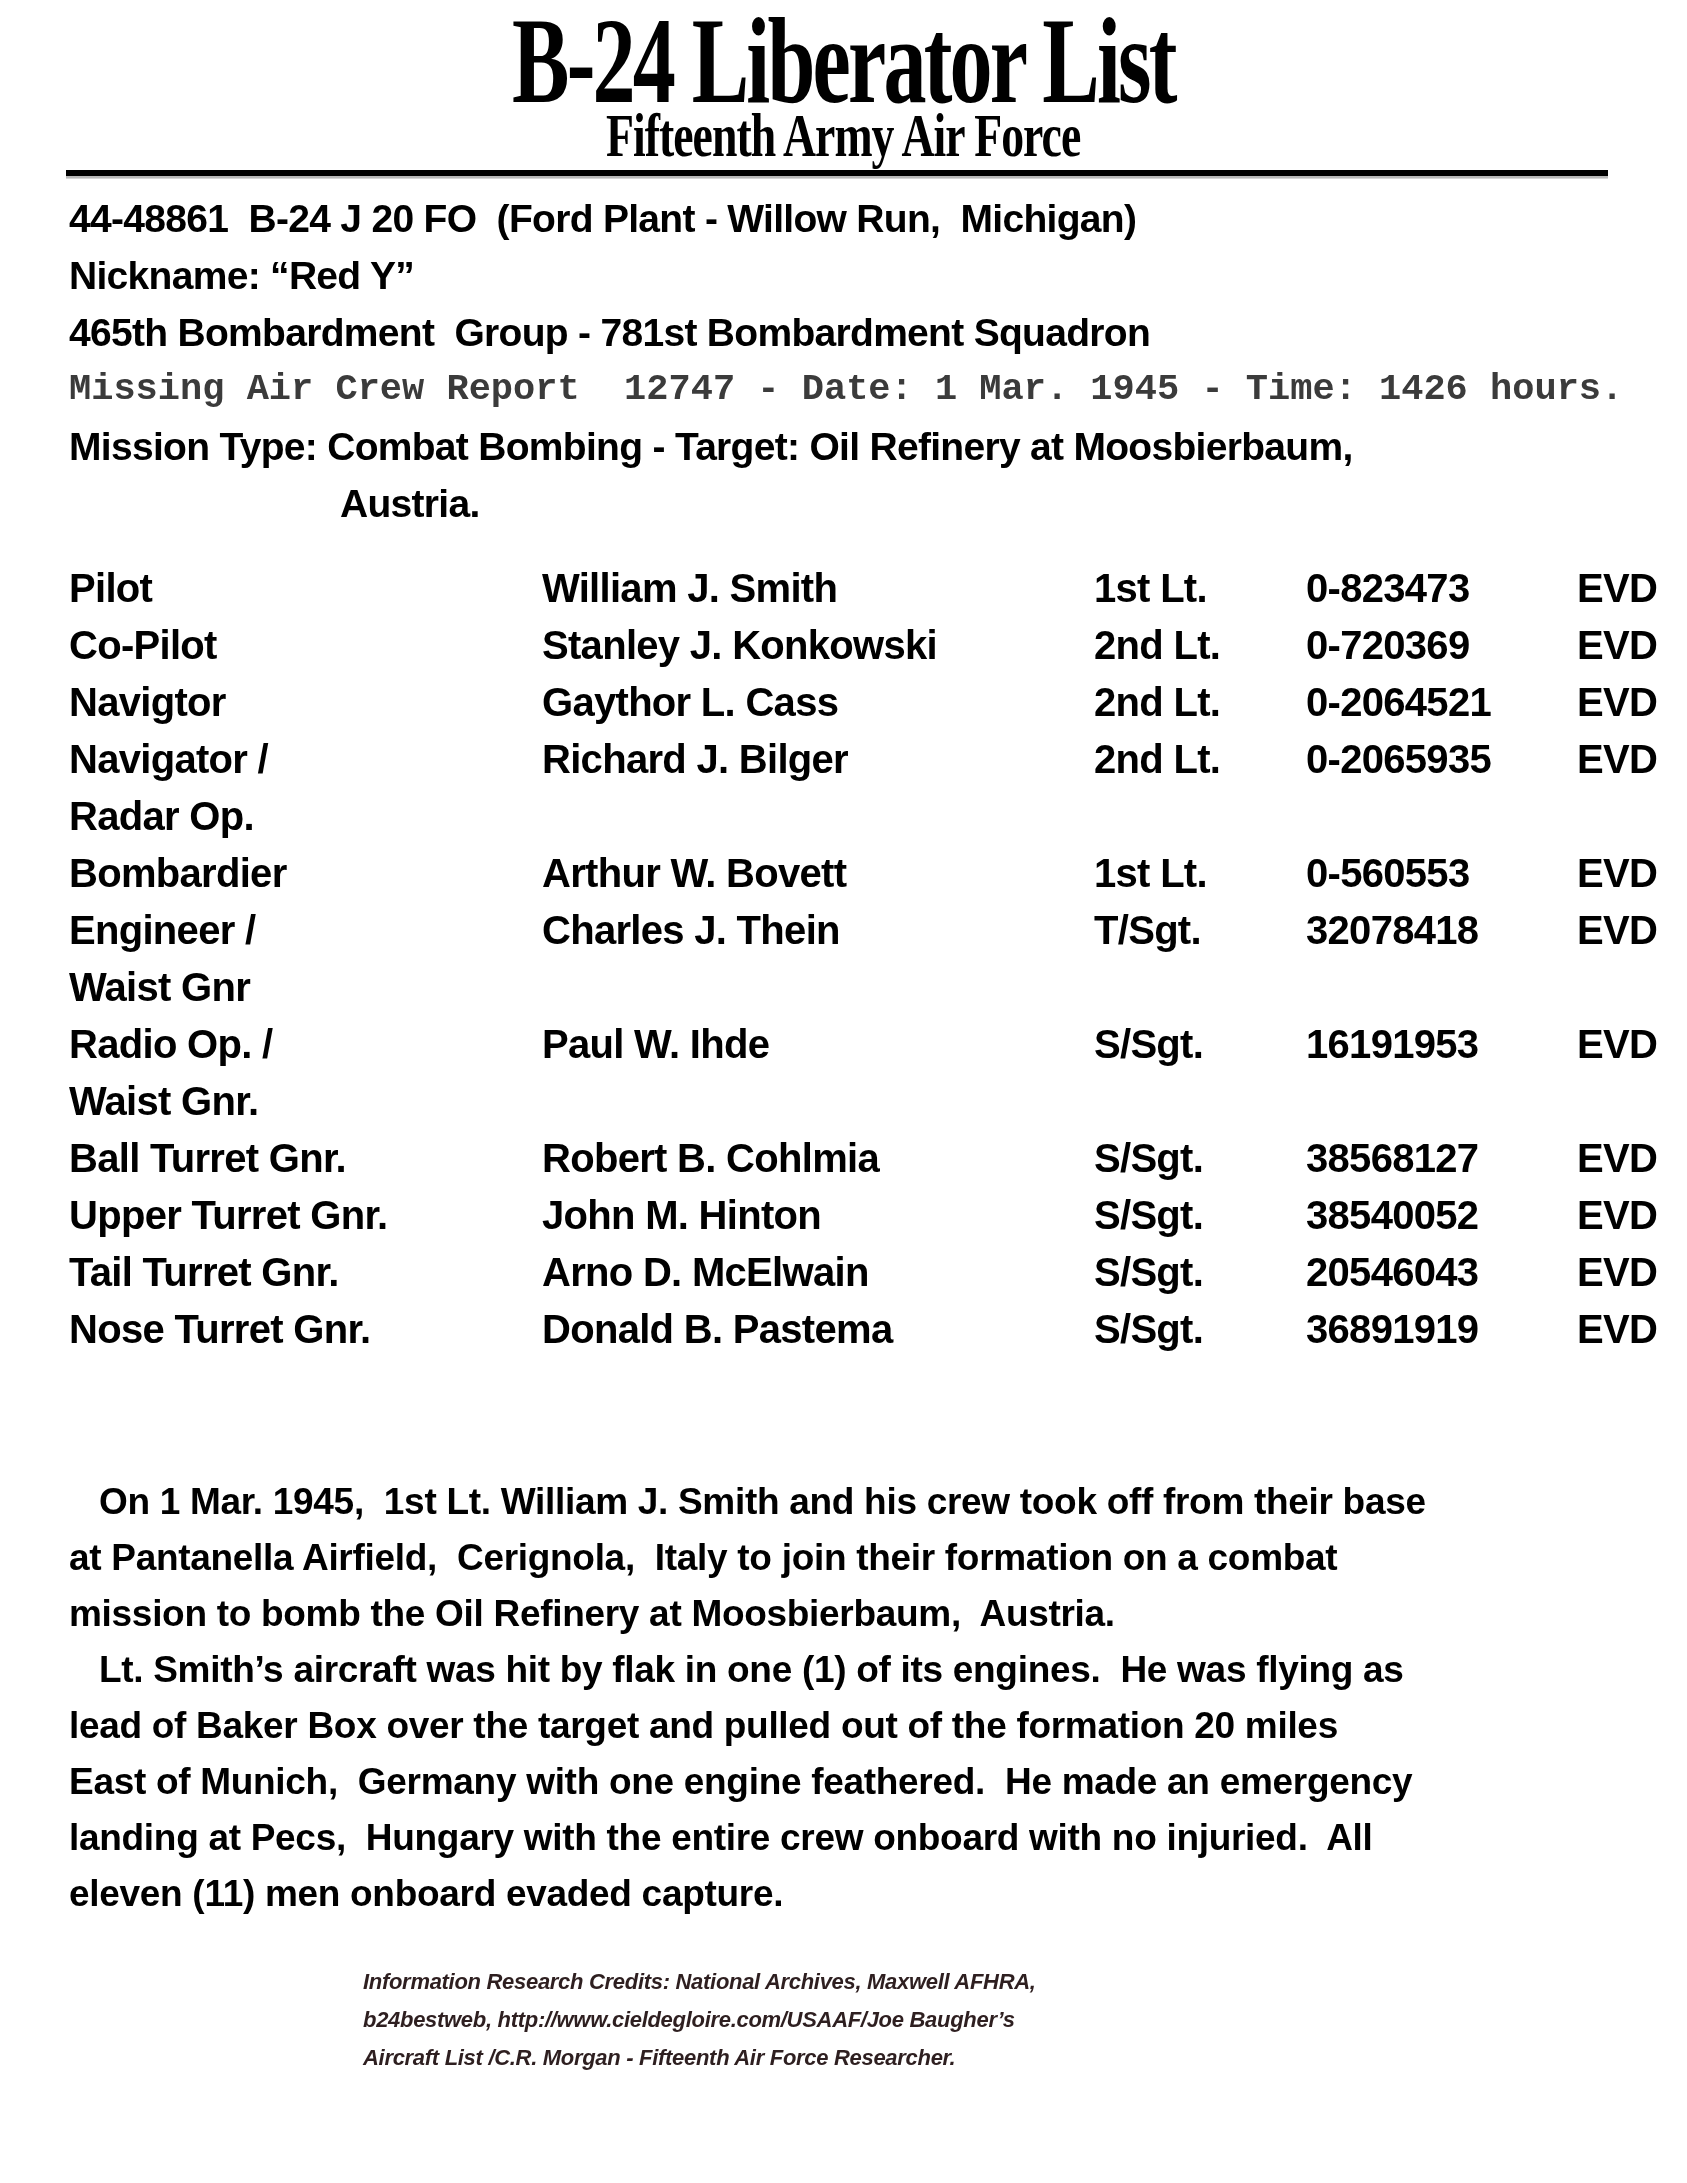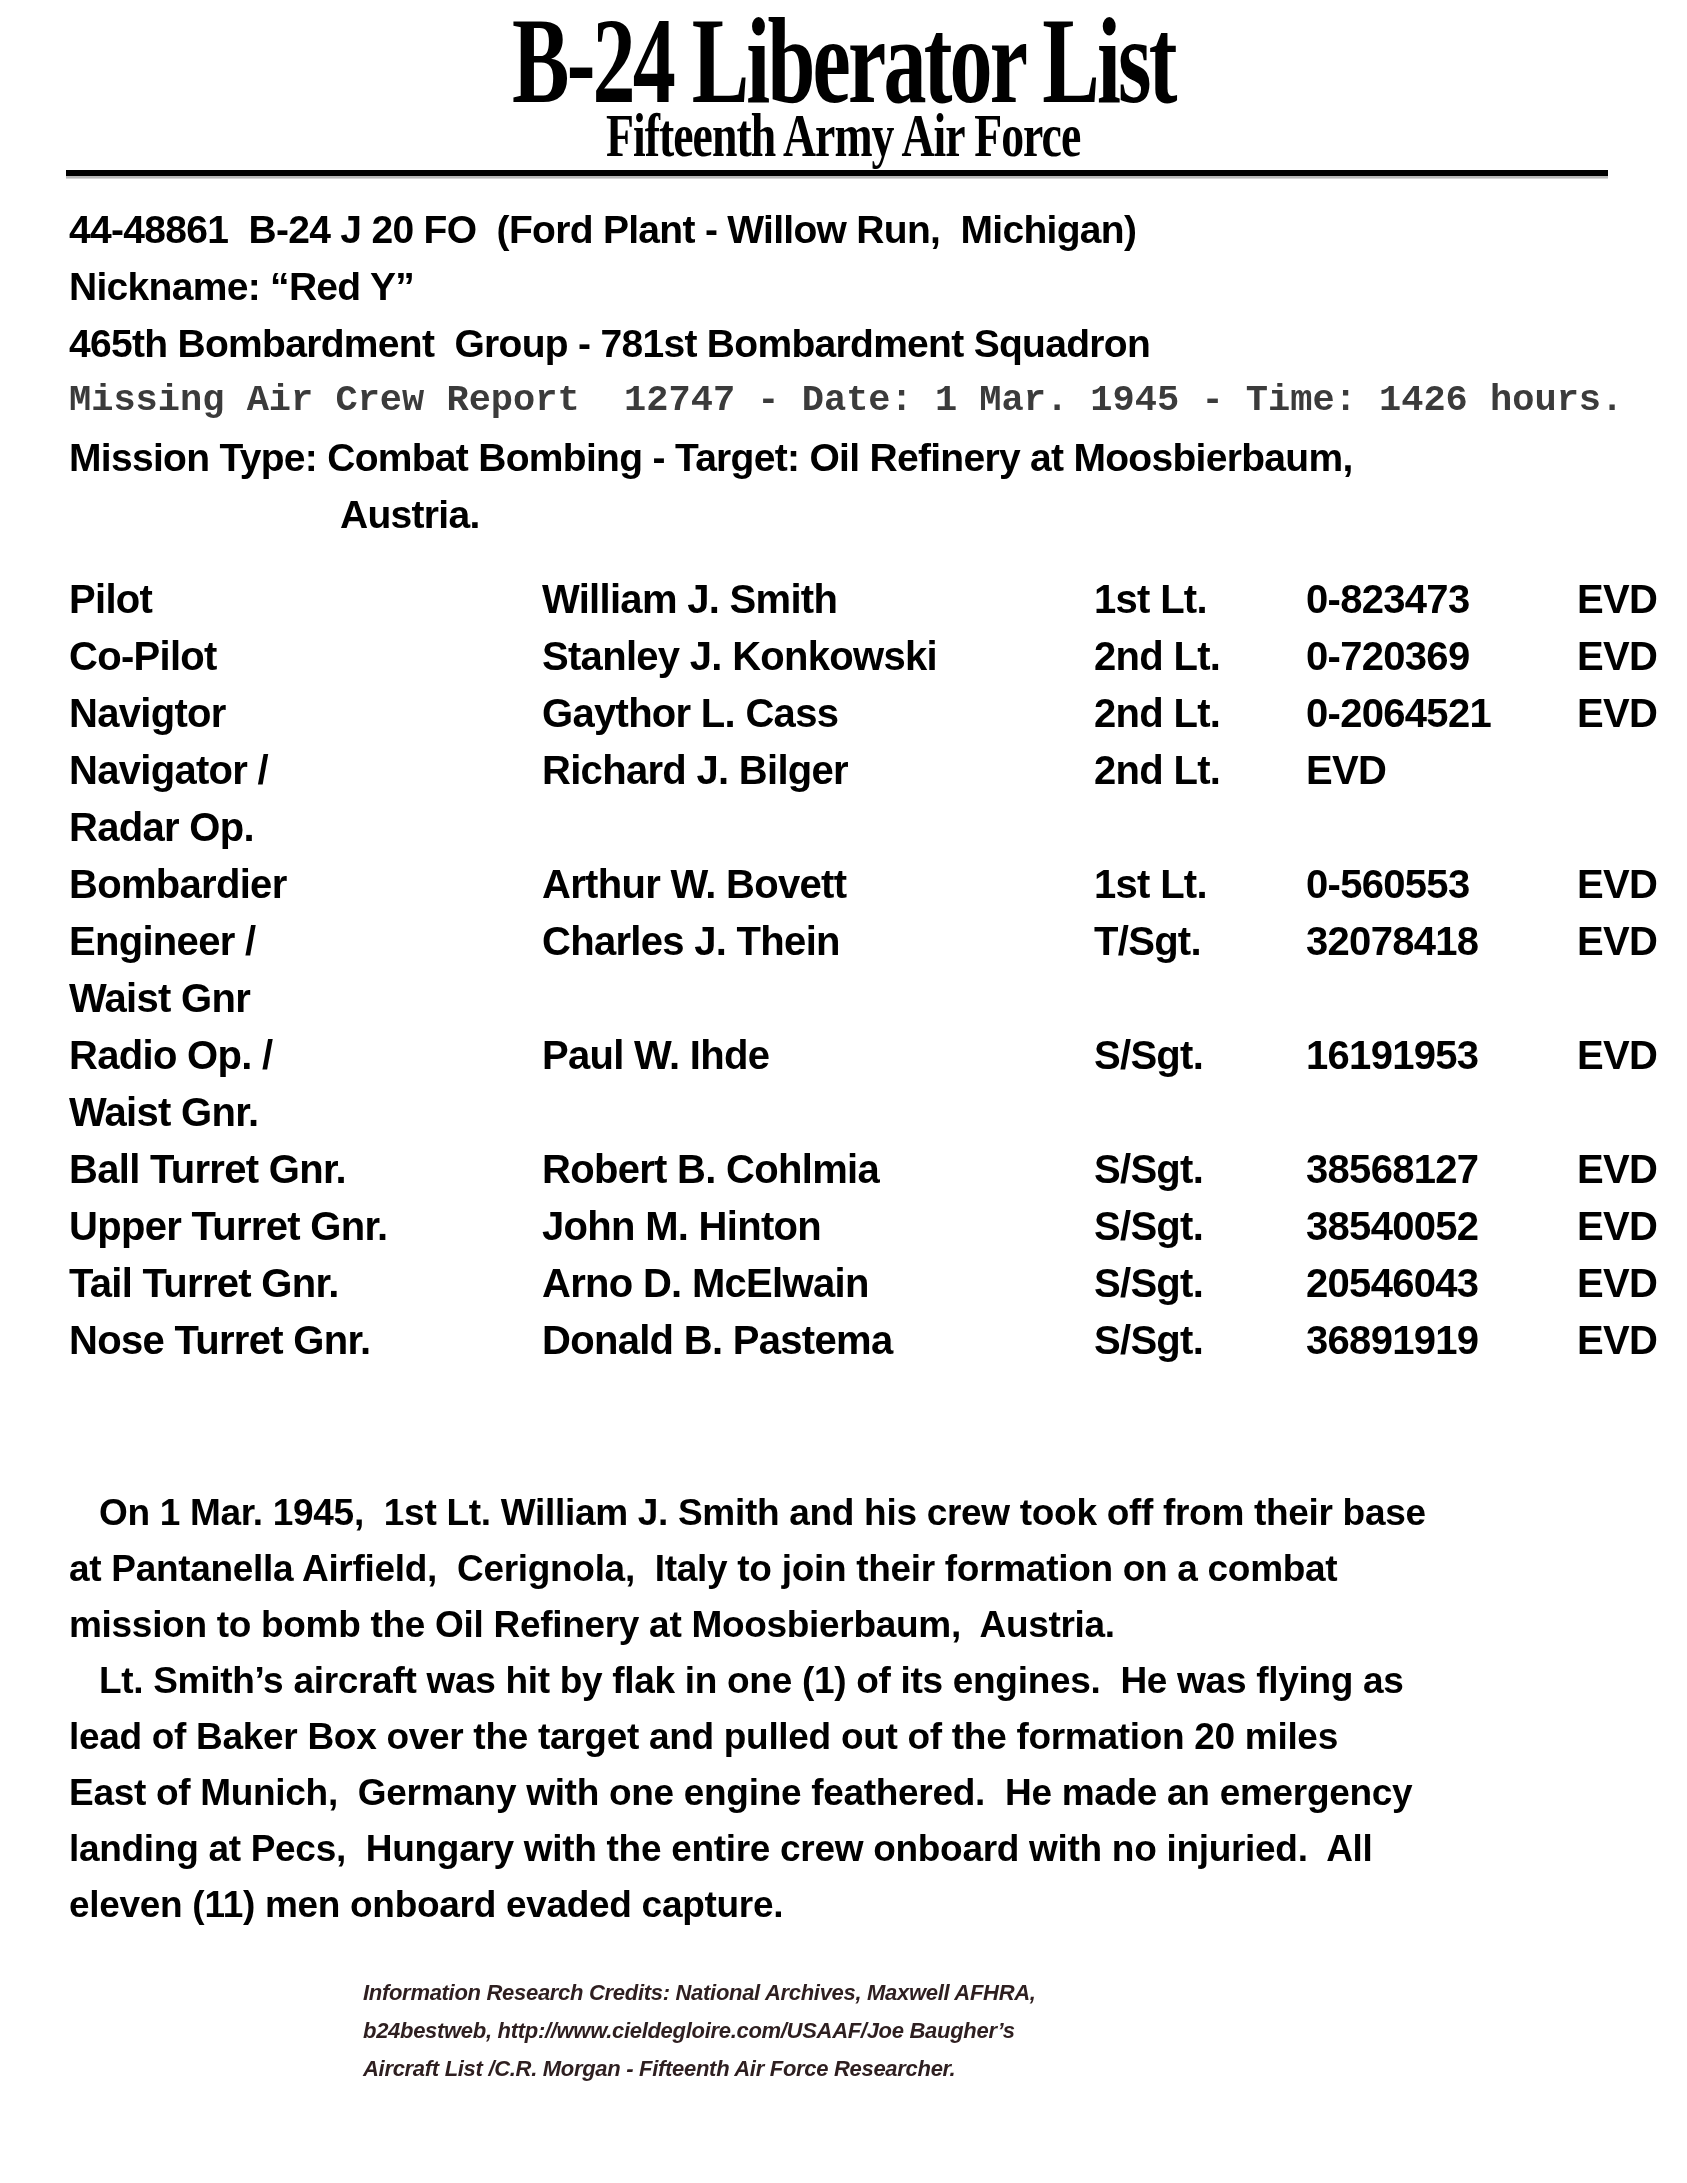--- a/index.html
+++ b/index.html
@@ -43,21 +43,21 @@
   .rule {
     margin: 8px 0 0 66px;
     width: 1542px;
     height: 6px;
     background: #000000;
     box-shadow: 0 2.6px 0 rgba(0,0,0,0.28);
   }
 
   
   .info {
-    margin: 25px 40px 0 69px;
+    margin: 14px 40px 0 69px;
     font-size: 39px;
     line-height: 57px;
     letter-spacing: -0.7px;
   }
   .info-line-gray {
     font-size: 37px;
     letter-spacing: 0;
     font-family: Liberation Mono, monospace;
   }
   .austria-line {
@@ -149,20 +149,21 @@
       <div class="t">EVD</div>
     </div>
 
     <div class="crew-row">
       <div>
         <div class="t">Navigator /</div>
         <div class="t">Radar Op.</div>
       </div>
       <div class="t">Richard J. Bilger</div>
       <div class="t">2nd Lt.</div>
+      <div class="t">0-2065935</div>
       <div class="t">EVD</div>
     </div>
 
     <div class="crew-row">
       <div>
         <div class="t">Bombardier</div>
         <div class="t"></div>
       </div>
       <div class="t">Arthur W. Bovett</div>
       <div class="t">1st Lt.</div>

